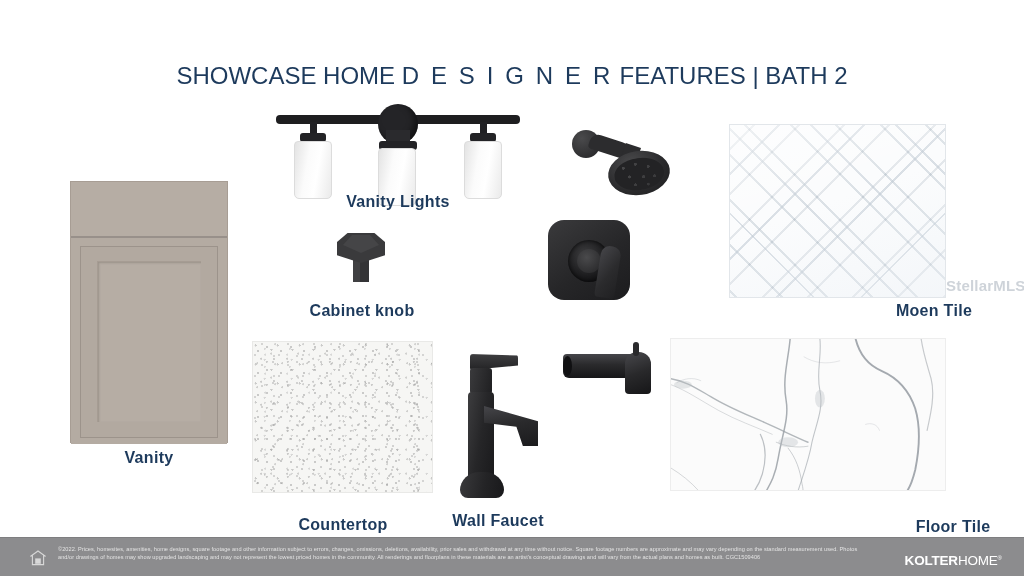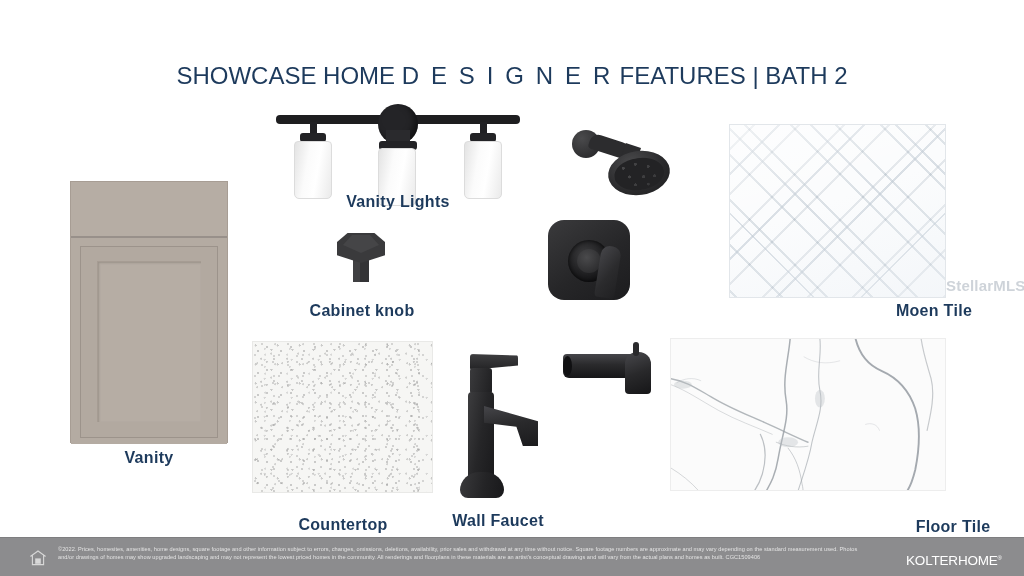--- a/index.html
+++ b/index.html
@@ -409,21 +409,21 @@
     line-height: 8.2px;
     letter-spacing: .05px;
   }
   .footer-brand {
     position: absolute;
     right: 22px; top: 553px;
     font-size: 13.5px;
     color: #ffffff;
     white-space: nowrap;
   }
-  .footer-brand .b { font-weight: normal; letter-spacing: -.2px; }
+  .footer-brand .b { font-weight: bold; letter-spacing: -.2px; }
   .footer-brand .n { font-weight: 400; letter-spacing: -.2px; }
   .footer-brand .tm { font-size: 6px; vertical-align: super; }
 </style>
 </head>
 <body>
 
 <div id="page">
 
 
   <div class="page-title"><span>SHOWCASE HOME </span><span class="spaced">D E S I G N E R</span><span> FEATURES | BATH 2</span></div>

